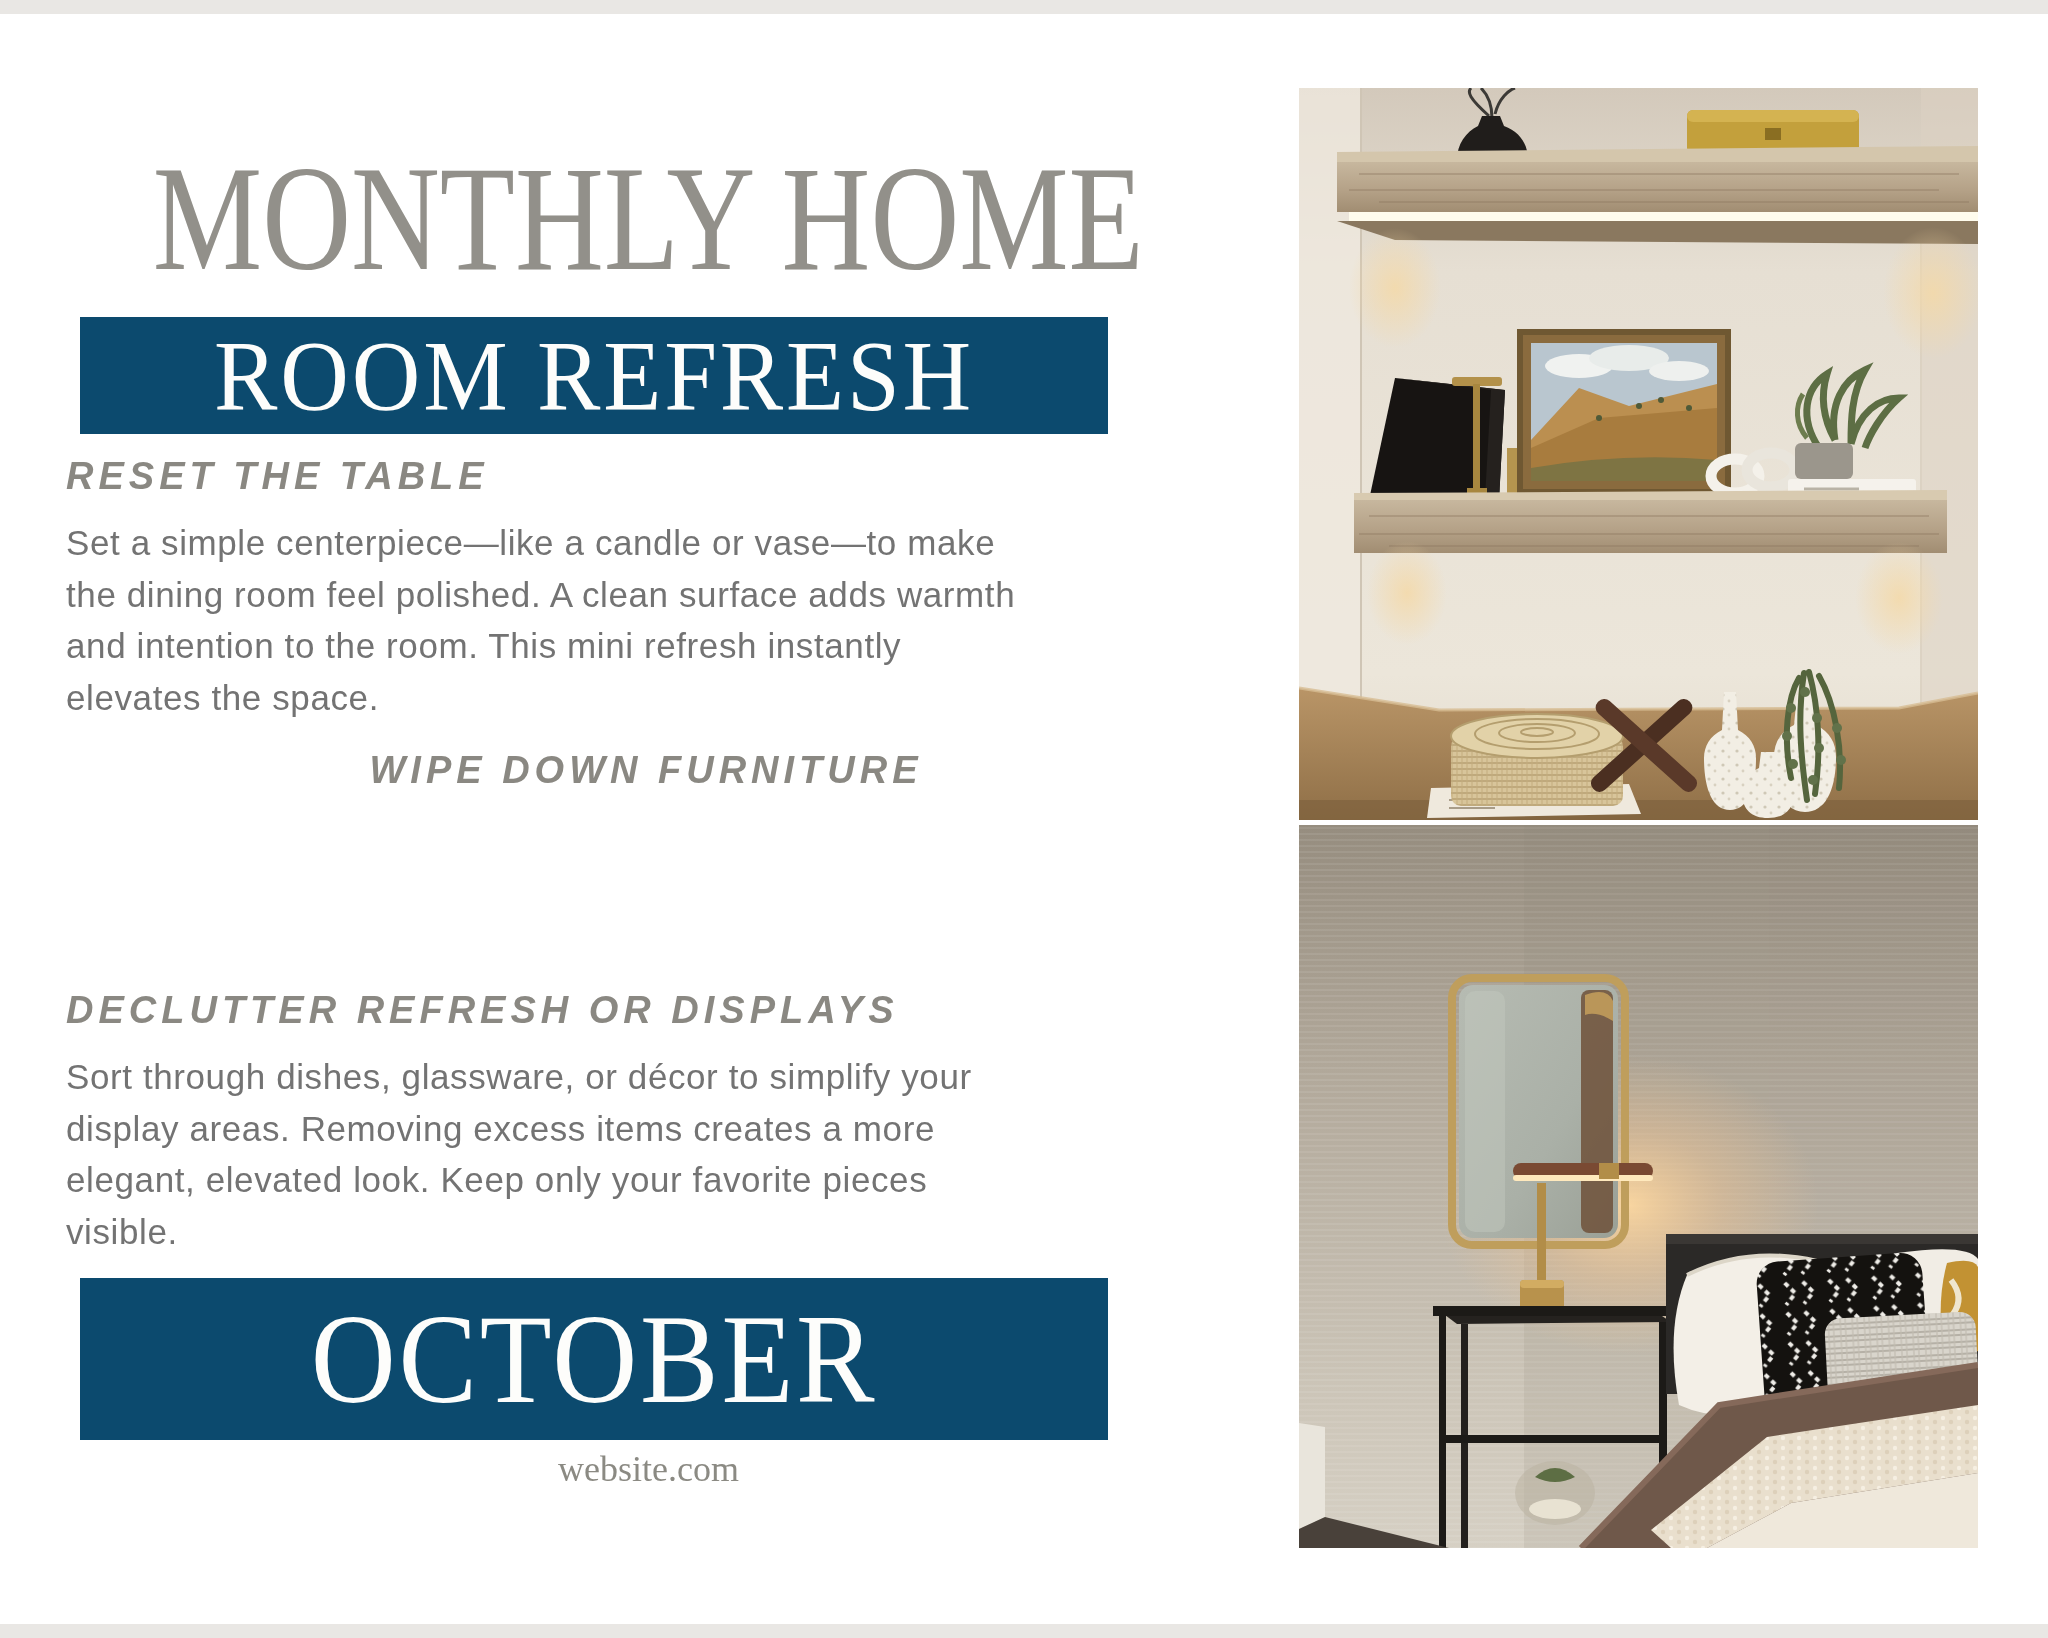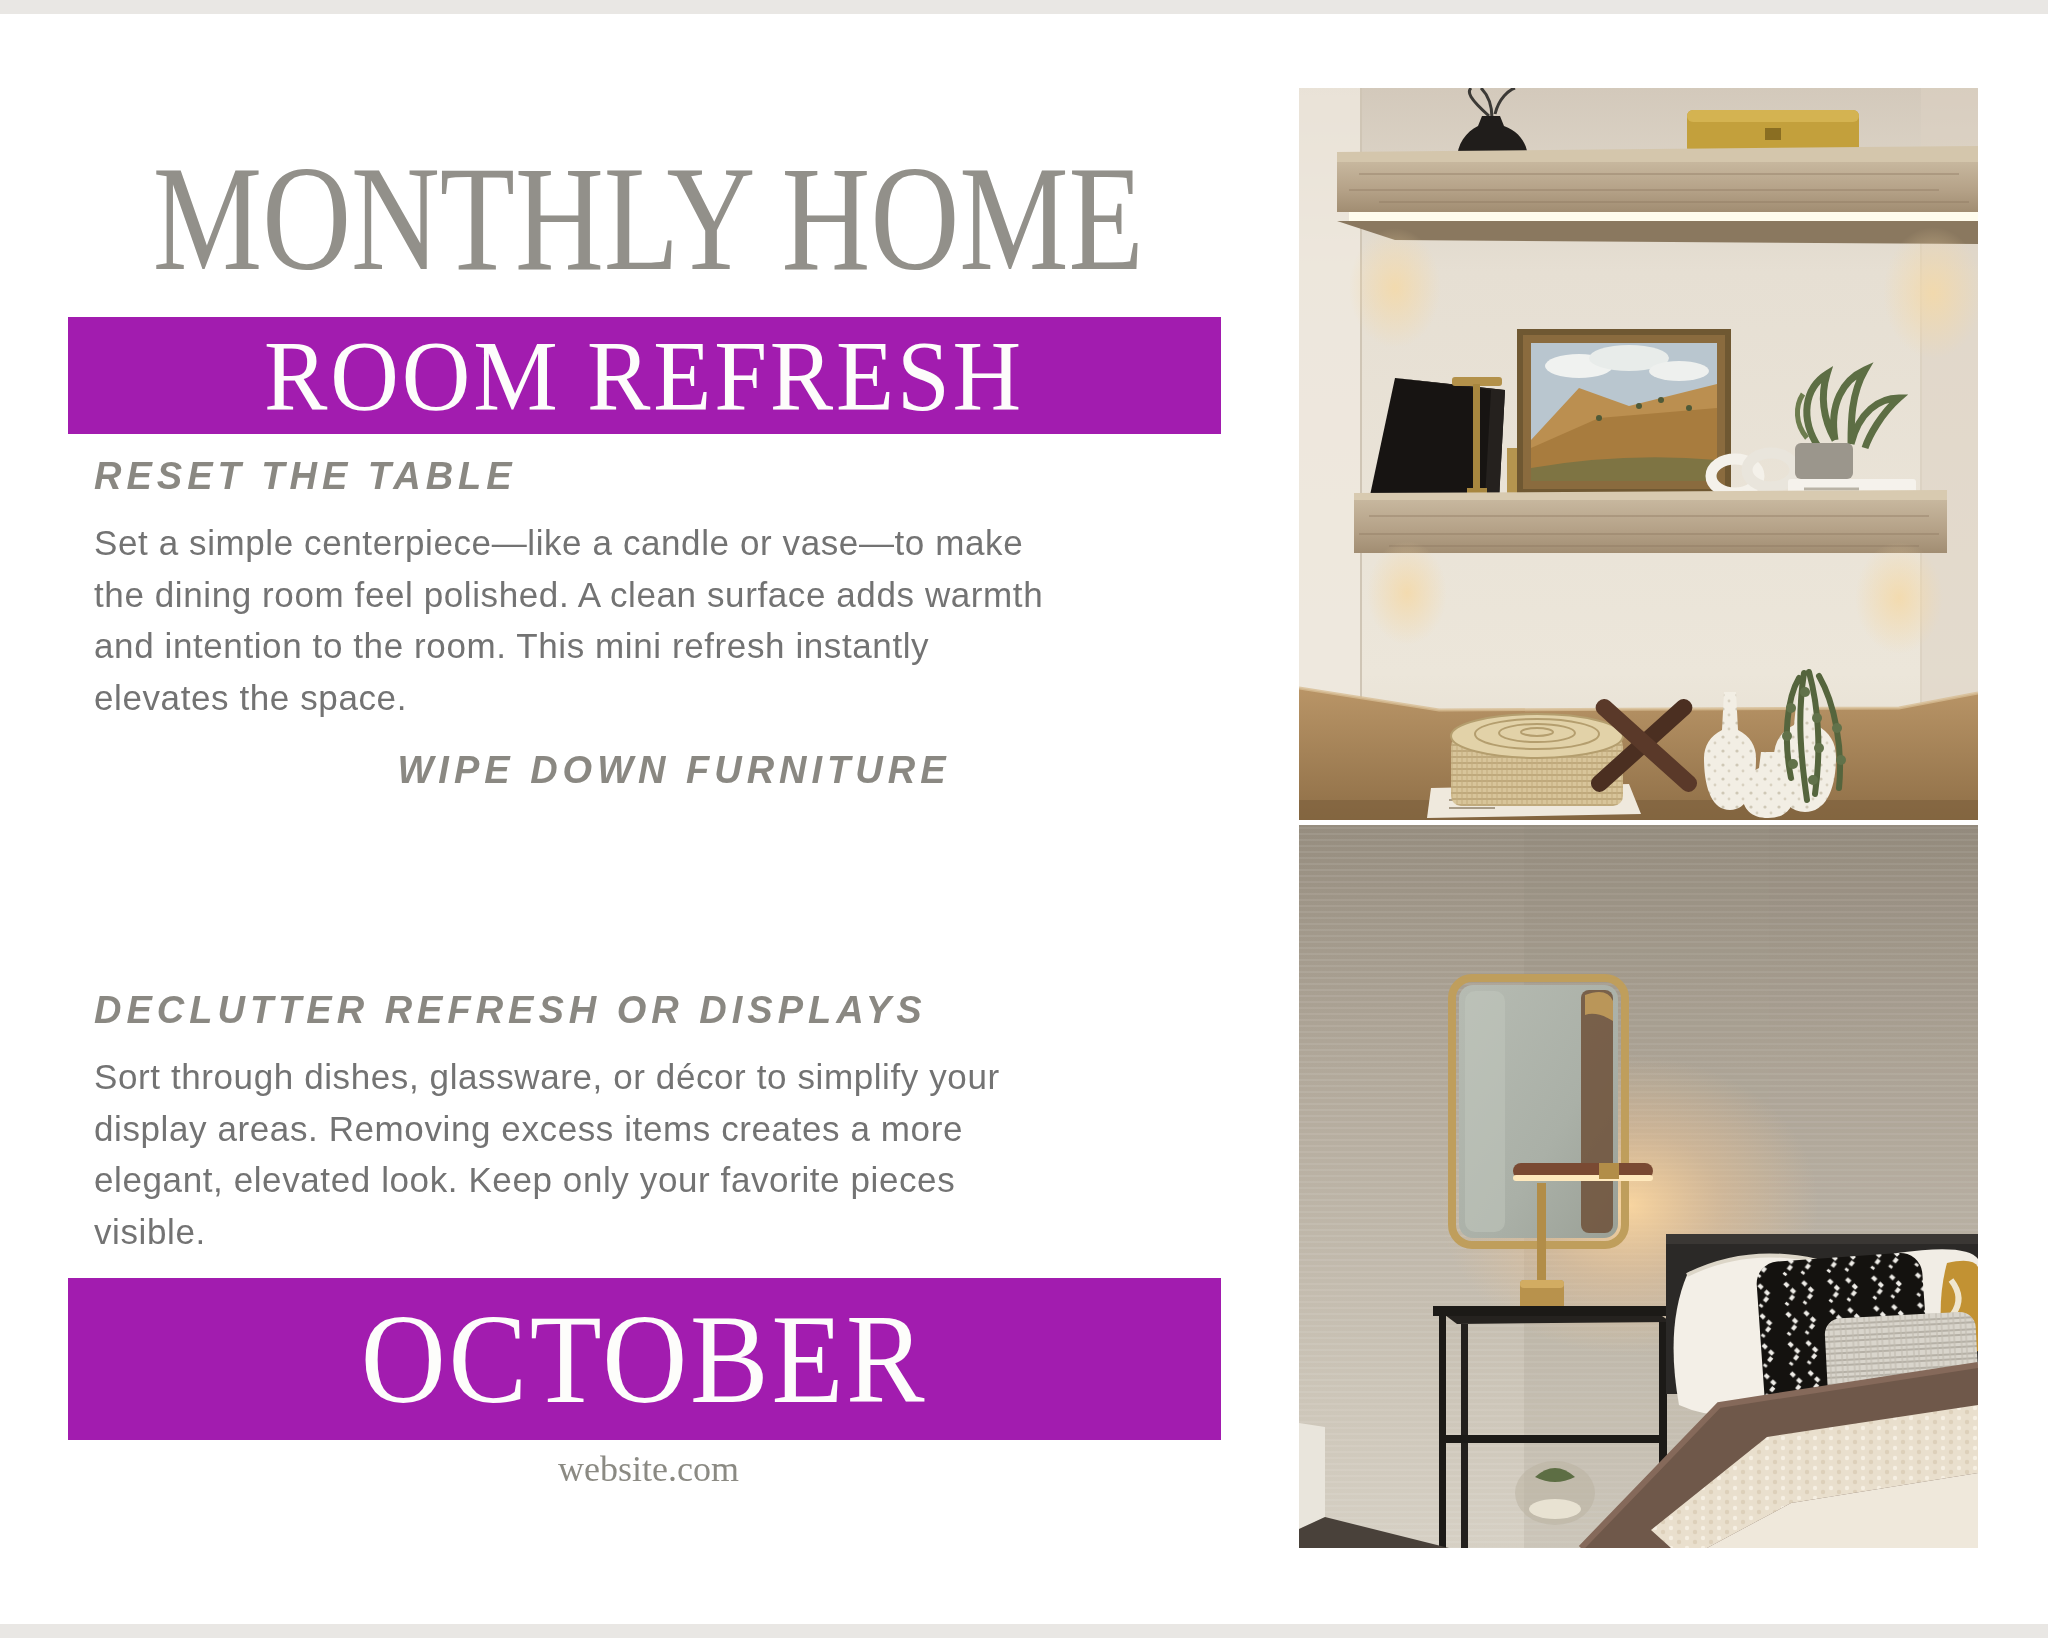--- a/index.html
+++ b/index.html
@@ -8,32 +8,32 @@
   .strip{position:absolute;left:0;width:2048px;height:14px;background:#e9e7e4;}
   .strip.top{top:0;}
   .strip.bottom{top:1624px;}
 
   .title{position:absolute;left:72px;top:138px;width:1153px;height:160px;
          display:flex;align-items:center;justify-content:center;}
   .title span{display:inline-block;font-family:"Liberation Serif","DejaVu Serif",serif;
          font-size:150px;line-height:1;color:#92908a;white-space:nowrap;
          transform:scaleX(0.82);transform-origin:center;}
 
-  .banner{position:absolute;left:68px;width:1153px;background:#a21caf;
+  .banner{position:absolute;left:80px;width:1028px;background:#0c4a6e;
           display:flex;align-items:center;justify-content:center;}
   .banner-room{top:317px;height:117px;}
   .banner-room span{display:inline-block;font-family:"Liberation Serif","DejaVu Serif",serif;
           font-size:100px;color:#fdfdfb;letter-spacing:3px;white-space:nowrap;
           transform:scaleX(0.95);}
   .banner-month{top:1278px;height:162px;}
   .banner-month span{display:inline-block;font-family:"Liberation Serif","DejaVu Serif",serif;
           font-size:128px;color:#fdfdfb;letter-spacing:3px;white-space:nowrap;
           transform:scaleX(0.92);}
 
-  .section{position:absolute;left:66px;width:1160px;margin-left:28px;}
+  .section{position:absolute;left:66px;width:1160px;}
   .sec1{top:452px;}
   .sec2{top:746px;text-align:center;}
   .sec3{top:986px;}
   .section h3{margin:0 0 17px 0;font-size:38px;line-height:48px;font-weight:bold;
           font-style:italic;letter-spacing:5px;color:#8a8882;}
   .section p{margin:0;font-size:35px;line-height:51.5px;color:#737373;
           letter-spacing:0.6px;white-space:pre-line;}
 
   .website{position:absolute;left:72px;top:1448px;width:1153px;text-align:center;
           font-family:"Liberation Serif","DejaVu Serif",serif;font-size:36px;color:#8b8a83;}

